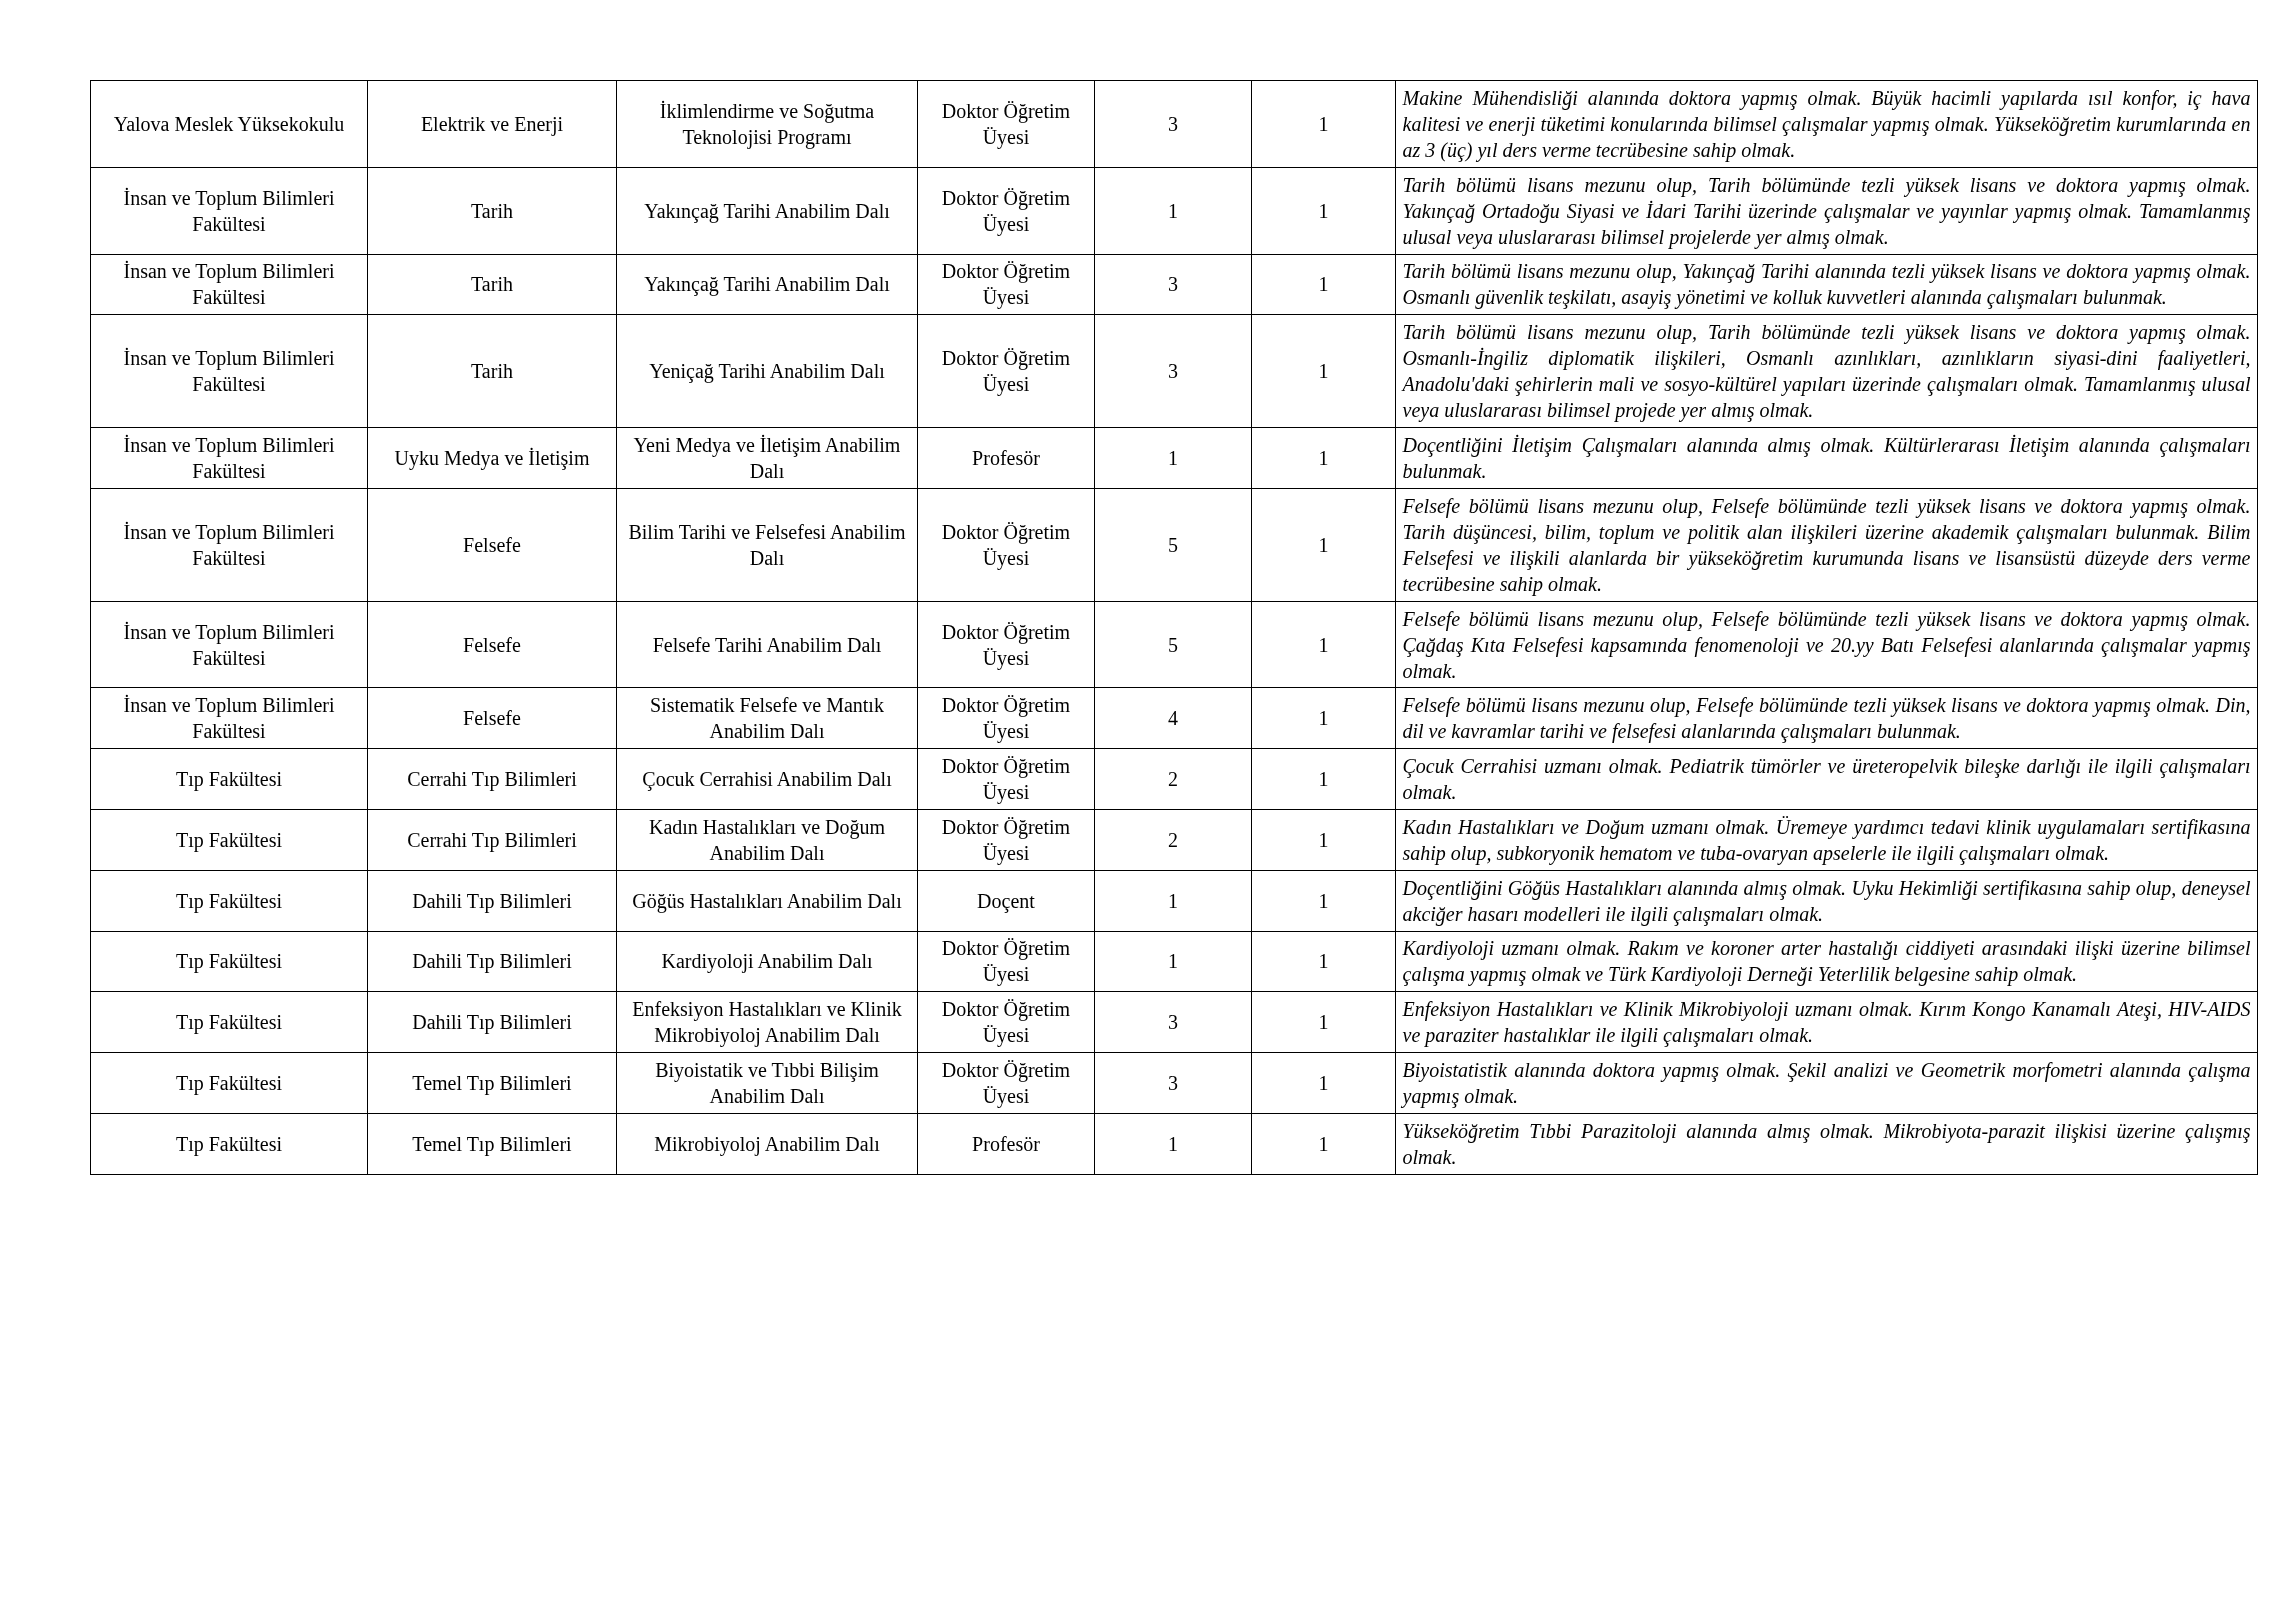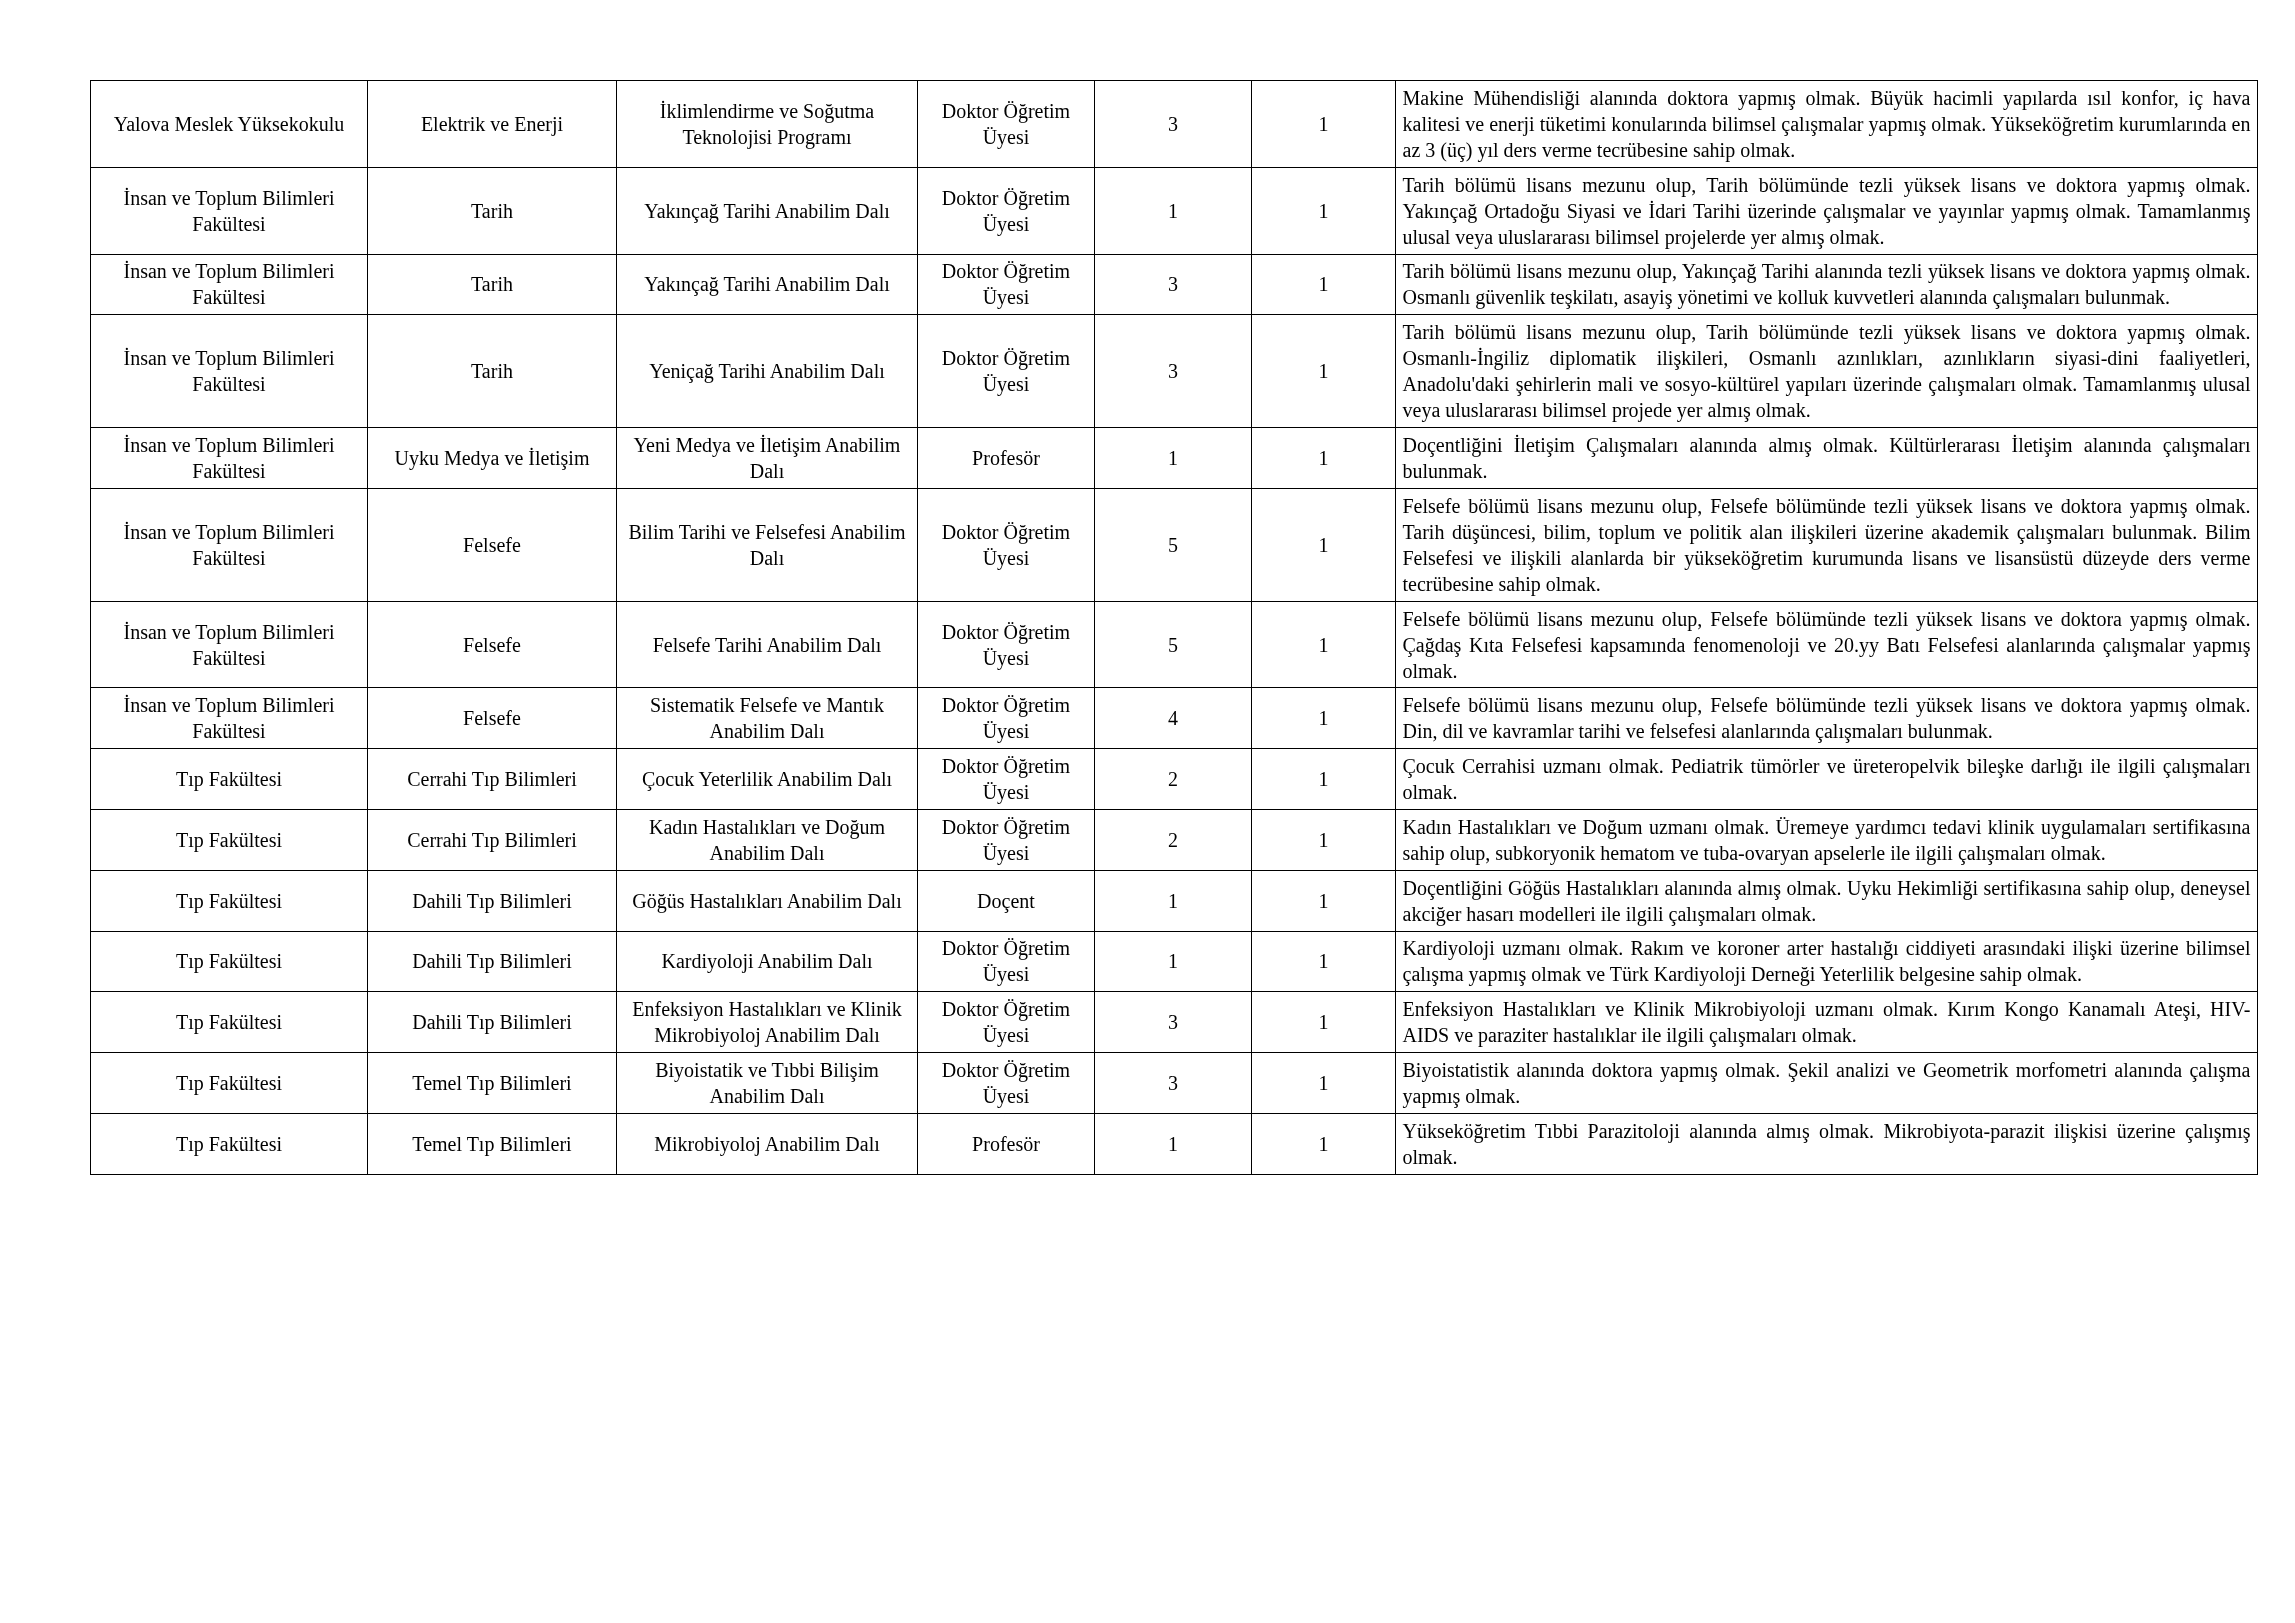--- a/index.html
+++ b/index.html
@@ -50,20 +50,21 @@
     text-align: center;
     font-size: 20px;
   }
   td.cell-desc {
     text-align: justify;
     text-justify: inter-word;
     padding: 5.2px 9.2px 5.2px 7.9px;
     font-size: 20px;
     line-height: 1.305;
     hyphens: none;
+    font-style: italic;
   }
 </style>
 </head>
 <body>
 
 <div class="page">
   <table class="kadro-table">
     <colgroup>
       <col class="c-faculty">
       <col class="c-dept">
@@ -142,21 +143,21 @@
           <td class="cell-center">Felsefe</td>
           <td class="cell-center">Sistematik Felsefe ve Mantık Anabilim Dalı</td>
           <td class="cell-center">Doktor Öğretim Üyesi</td>
           <td class="cell-num">4</td>
           <td class="cell-num">1</td>
           <td class="cell-desc">Felsefe bölümü lisans mezunu olup, Felsefe bölümünde tezli yüksek lisans ve doktora yapmış olmak. Din, dil ve kavramlar tarihi ve felsefesi alanlarında çalışmaları bulunmak.</td>
         </tr>
         <tr>
           <td class="cell-center">Tıp Fakültesi</td>
           <td class="cell-center">Cerrahi Tıp Bilimleri</td>
-          <td class="cell-center">Çocuk Yeterlilik Anabilim Dalı</td>
+          <td class="cell-center">Çocuk Cerrahisi Anabilim Dalı</td>
           <td class="cell-center">Doktor Öğretim Üyesi</td>
           <td class="cell-num">2</td>
           <td class="cell-num">1</td>
           <td class="cell-desc">Çocuk Cerrahisi uzmanı olmak. Pediatrik tümörler ve üreteropelvik bileşke darlığı ile ilgili çalışmaları olmak.</td>
         </tr>
         <tr>
           <td class="cell-center">Tıp Fakültesi</td>
           <td class="cell-center">Cerrahi Tıp Bilimleri</td>
           <td class="cell-center">Kadın Hastalıkları ve Doğum Anabilim Dalı</td>
           <td class="cell-center">Doktor Öğretim Üyesi</td>

